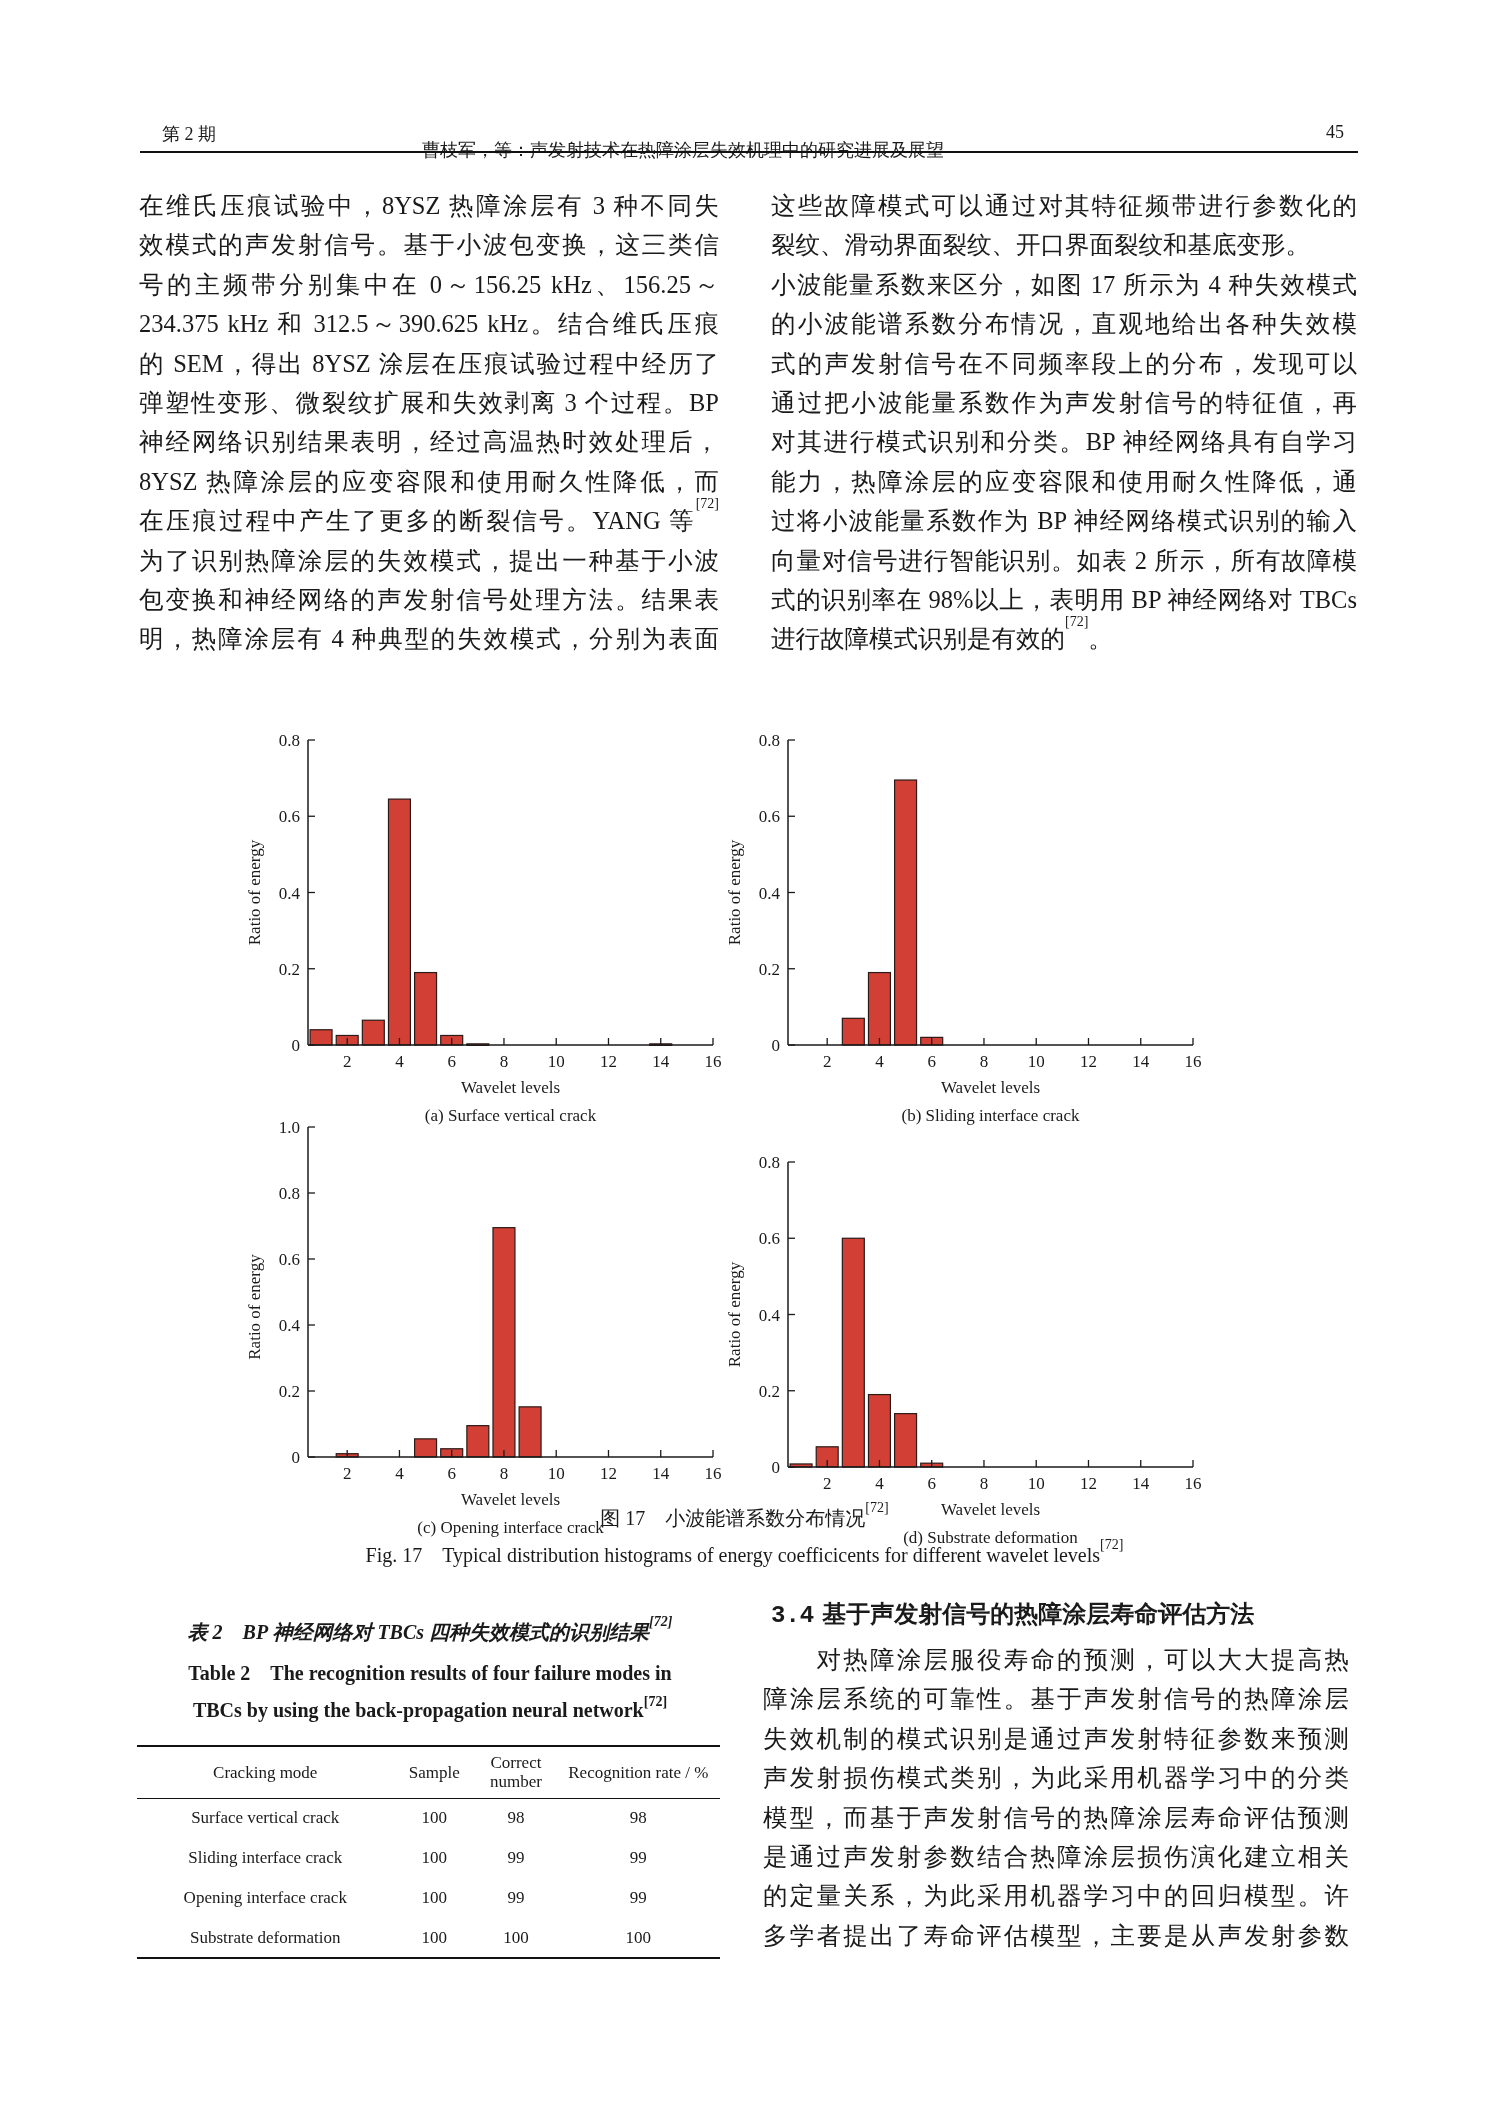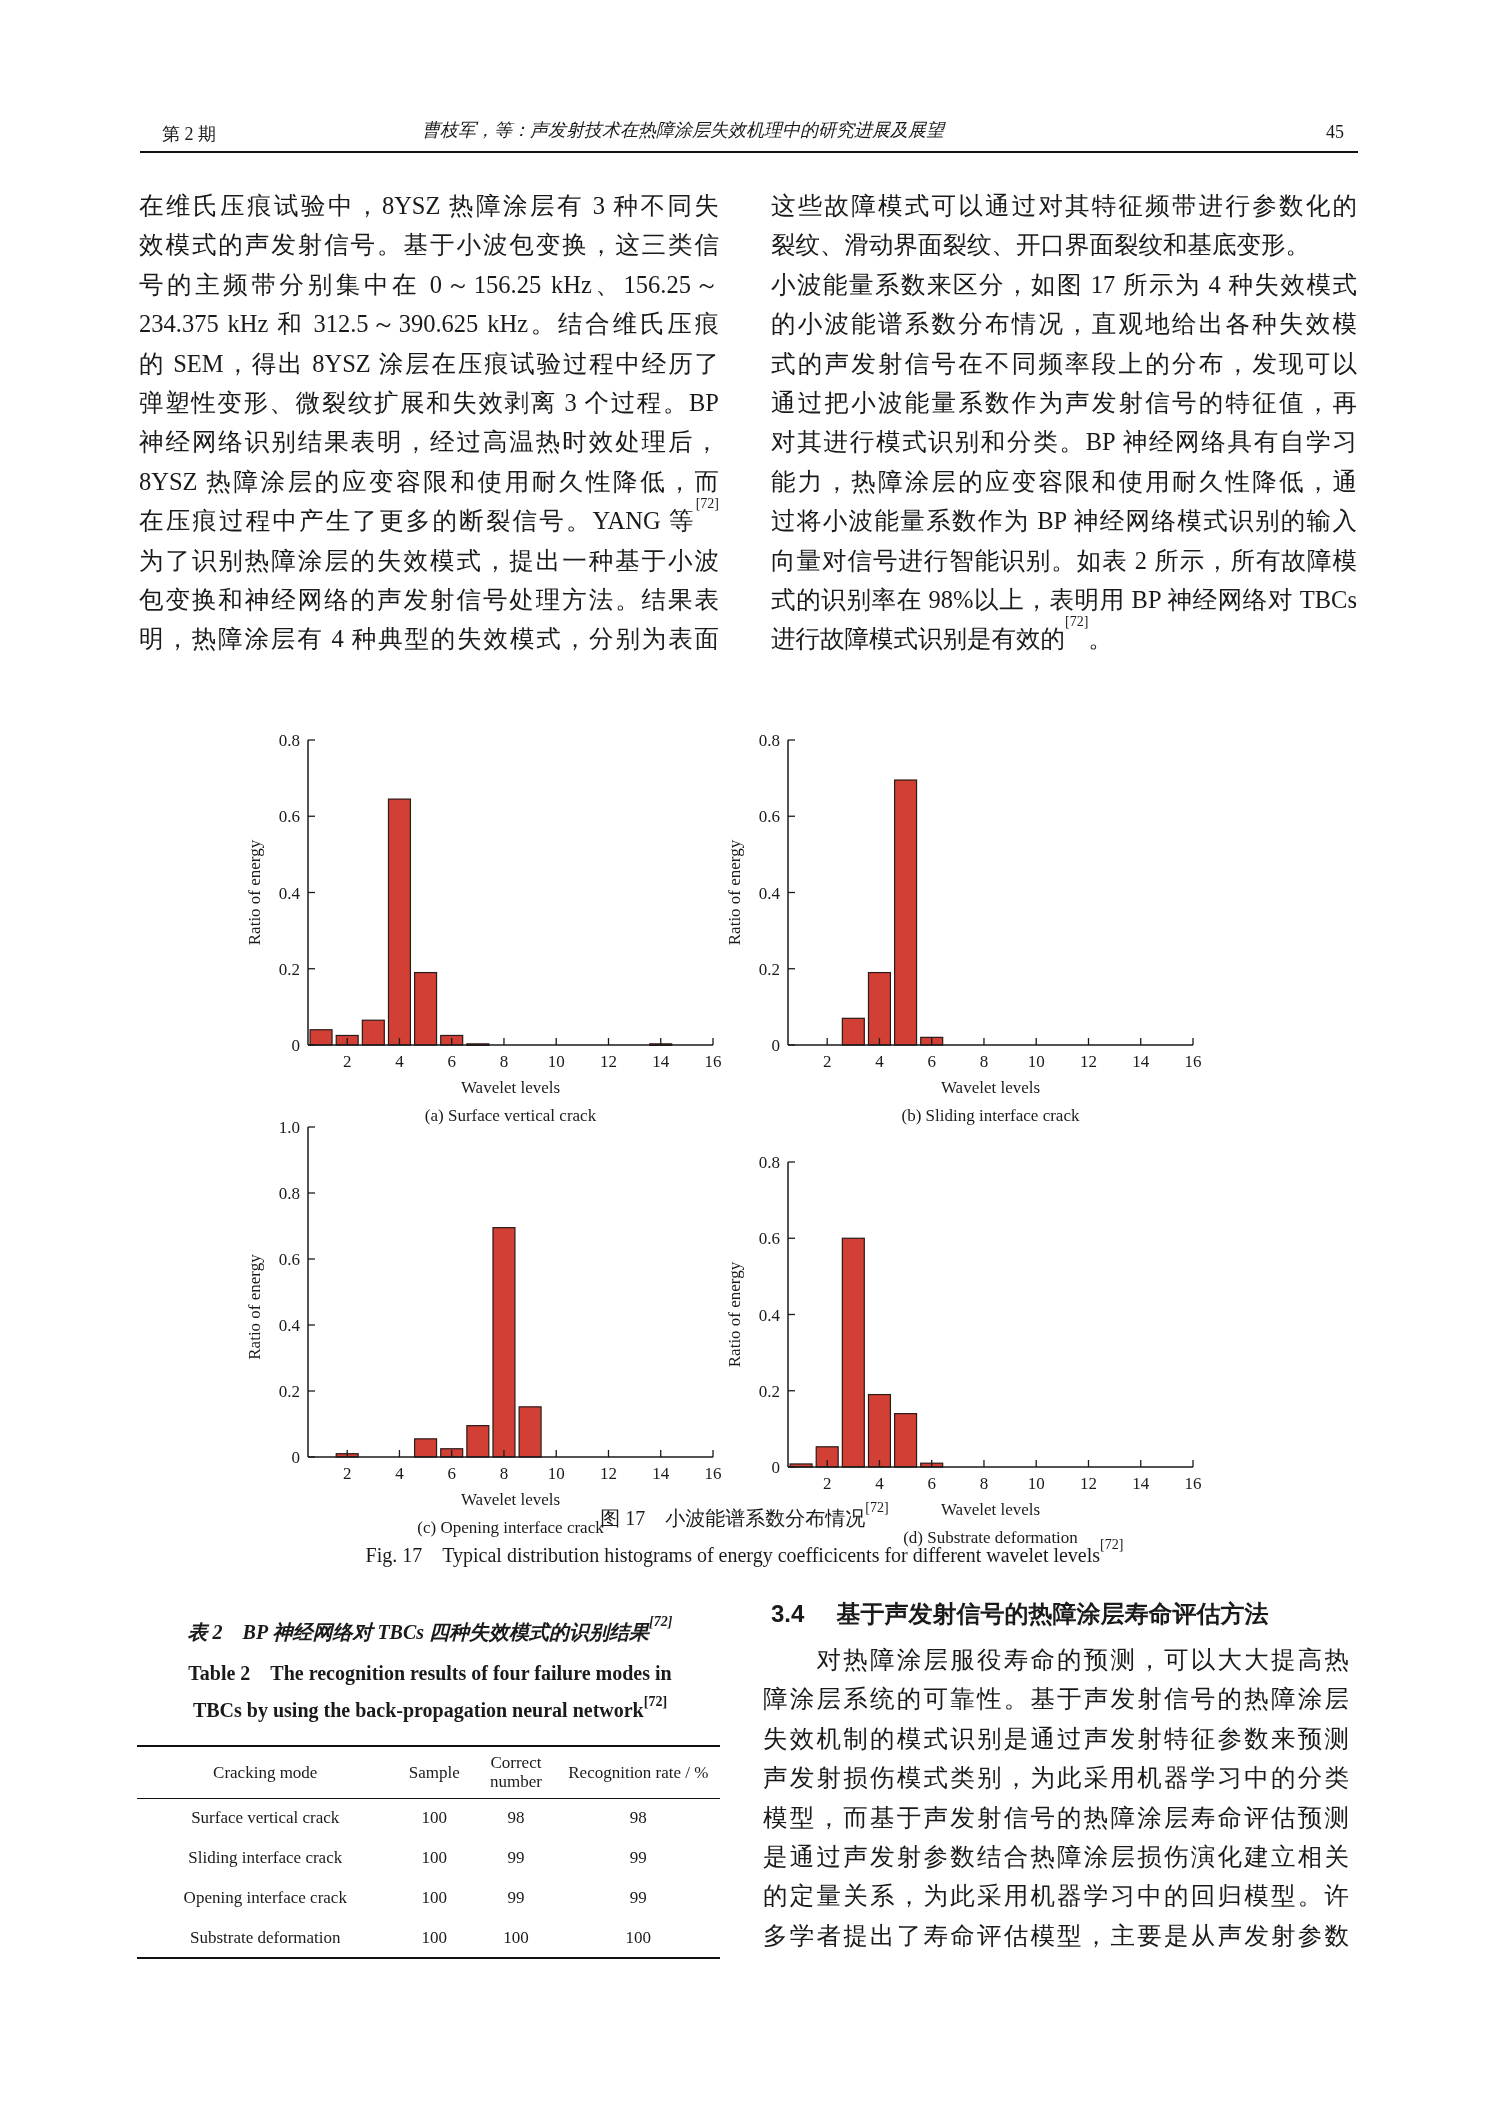--- a/index.html
+++ b/index.html
@@ -1,21 +1,21 @@
 <!DOCTYPE html>
 <html><head>
 <meta charset="utf-8">
 <style>
   * { box-sizing: border-box; margin: 0; padding: 0; }
   html, body { width: 1489px; height: 2109px; background: #ffffff; }
   body { position: relative; font-family: "Liberation Serif", "DejaVu Serif", serif; color: #1a1a1a; overflow: hidden; }
 
   .running-head { position: absolute; left: 140px; top: 118px; width: 1216px; height: 36px; font-size: 18px; }
   .running-head .rh-left { position: absolute; left: 22px; top: 4px; }
-  .running-head .rh-center { position: absolute; left: 282px; top: 0; font-style: italic; }
+  .running-head .rh-center { position: absolute; left: 282px; top: 20px; }
   .running-head .rh-right { position: absolute; right: 12px; top: 4px; }
   .head-rule { position: absolute; left: 140px; top: 151px; width: 1218px; height: 2px; background: #111; }
 
   .col { position: absolute; font-size: 24.5px; line-height: 39.4px; text-align: justify; text-justify: inter-character; }
   .col-left { left: 139px; top: 186px; width: 580px; }
   .col-right { left: 771px; top: 186px; width: 586px; }
   .col .line { display: block; white-space: nowrap; text-align-last: justify; }
   .col .line.last { text-align-last: left; }
   sup { font-size: 14px; vertical-align: top; position: relative; top: -4px; line-height: 1; }
 
@@ -30,21 +30,21 @@
   .tc1 { top: 1619px; font-style: italic; }
   .tc2 { top: 1660px; }
   .tc3 { top: 1699px; }
 
   .data-table { position: absolute; left: 137px; top: 1745px; width: 583px; border-collapse: collapse; font-size: 17px; }
   .data-table th { font-weight: normal; text-align: center; padding: 4px 2px; line-height: 19px; height: 52px; border-top: 2.5px solid #111; border-bottom: 1.5px solid #111; }
   .data-table td { text-align: center; height: 40px; }
   .data-table tr.last td { border-bottom: 2.5px solid #111; }
 
   .section-heading { position: absolute; left: 771px; top: 1598px; font-size: 24px; font-weight: bold; font-family: "DejaVu Sans", "Liberation Sans", sans-serif; }
-  .section-heading .num { font-family: Liberation Sans, sans-serif; margin-right: 32px; }
+  .section-heading .num { font-family: Liberation Mono, monospace; margin-right: 8px; }
   .col-right2 { left: 763px; top: 1640px; width: 586px; }
 </style>
 </head>
 <body>
 
 <div class="running-head">
   <span class="rh-left">第 2 期</span>
   <span class="rh-center">曹枝军，等：声发射技术在热障涂层失效机理中的研究进展及展望</span>
   <span class="rh-right">45</span>
 </div>

